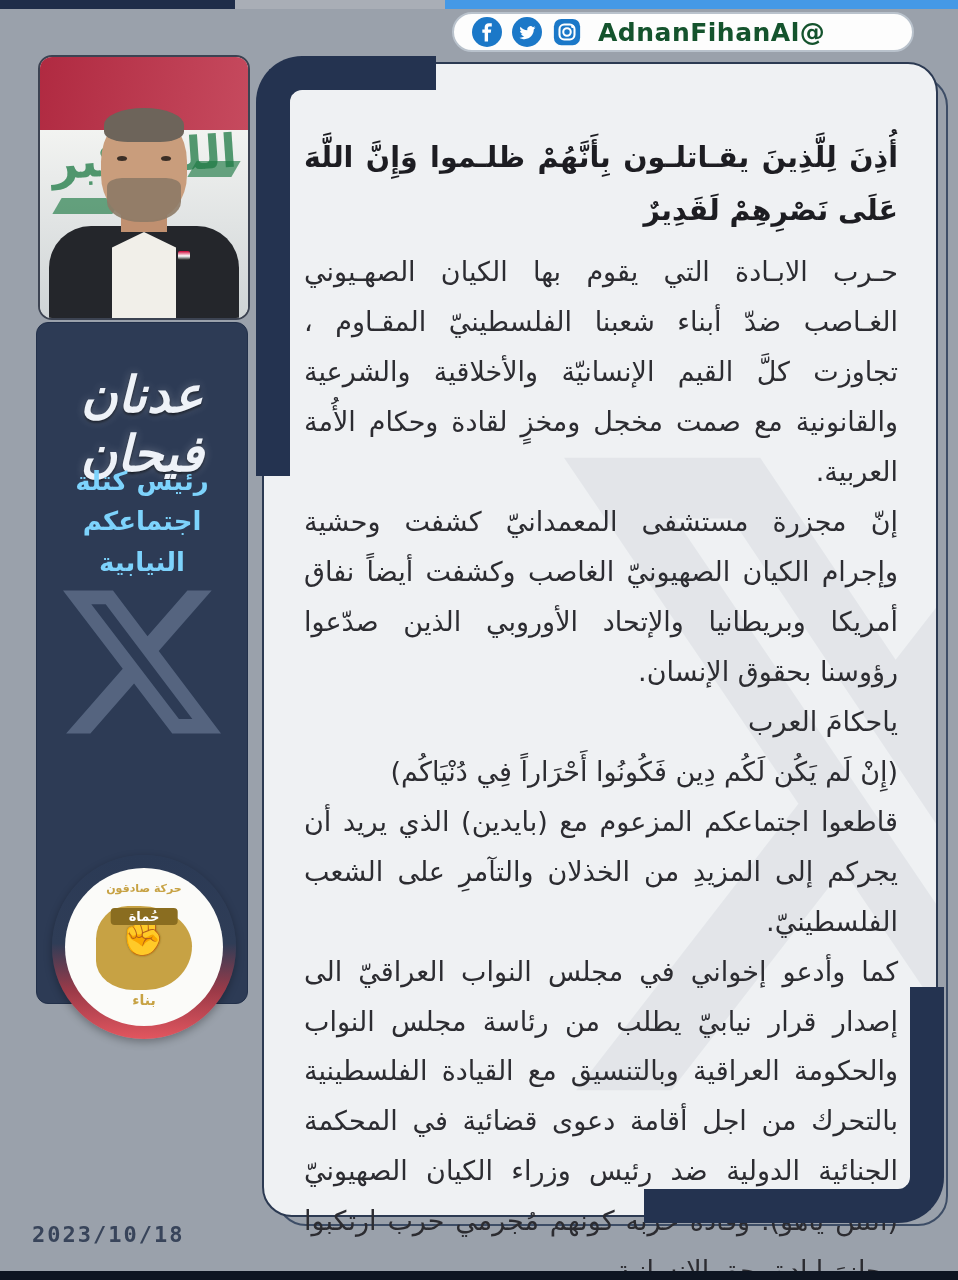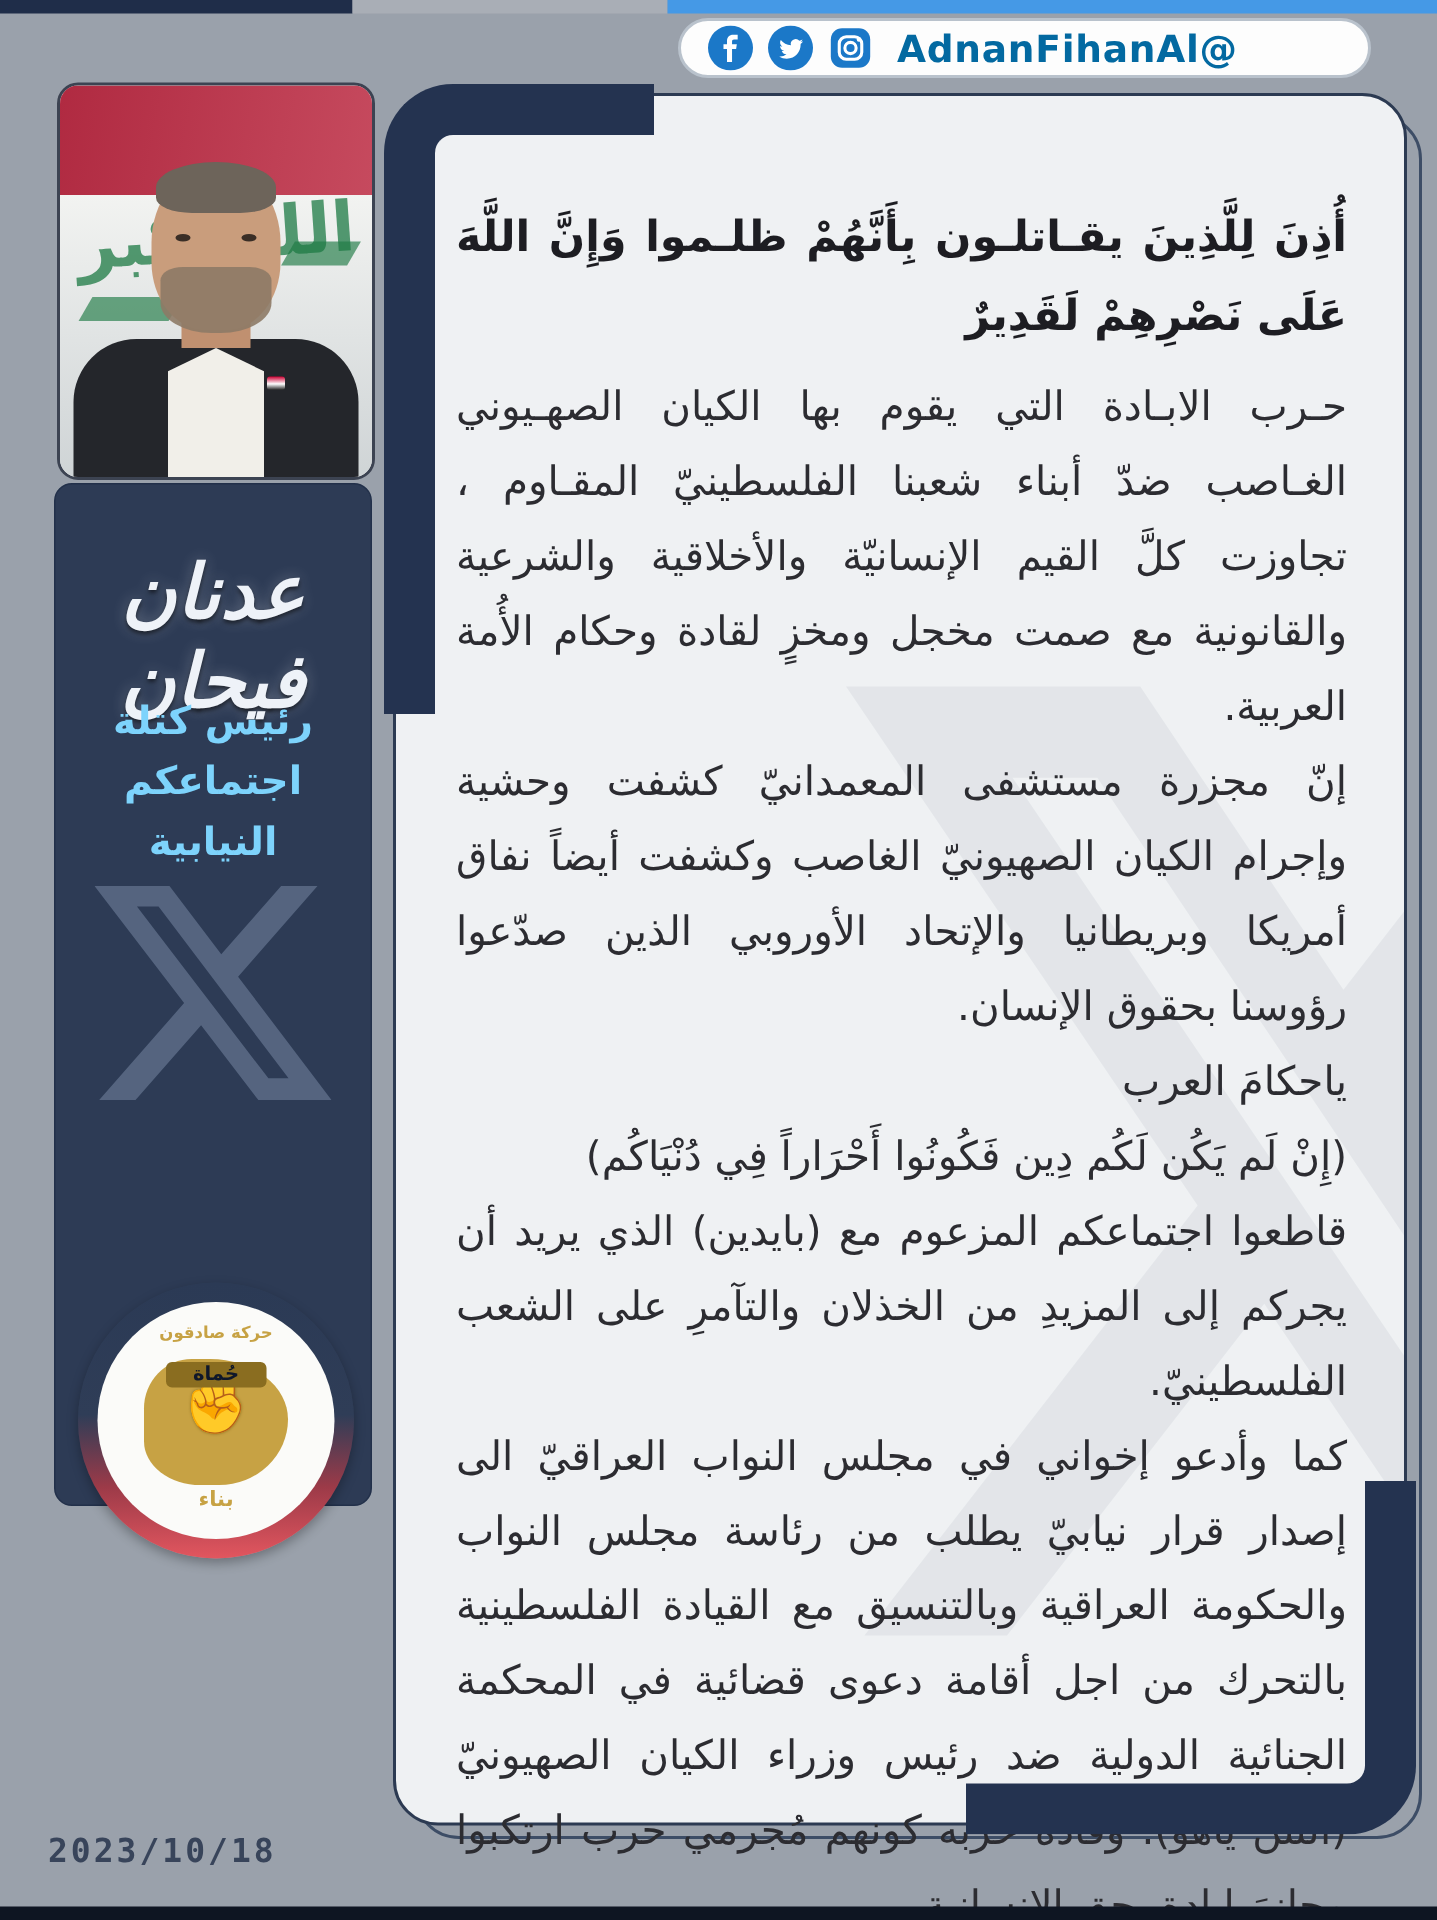--- a/index.html
+++ b/index.html
@@ -11,21 +11,21 @@
   .top-strip .seg-navy{width:235px;height:100%;background:#1f2d49;}
   .top-strip .seg-gray{width:210px;height:100%;background:#a9aeb6;}
   .top-strip .seg-blue{flex:1;height:100%;background:#4599e6;}
   .bottom-strip{position:absolute;left:0;bottom:0;width:958px;height:9px;background:#0e1522;}
 
   
   .pill{position:absolute;left:452px;top:12px;width:462px;height:40px;background:#fdfdfd;
         border:2px solid #b9c2cc;border-radius:22px;display:flex;align-items:center;
         gap:10px;padding:0 18px;box-sizing:border-box;}
   .sicon{width:30px;height:30px;flex:0 0 auto;}
-  .handle-text{color:#0369a1;font-weight:bold;font-size:25px;letter-spacing:.5px;margin-left:6px;}
+  .handle-text{color:#14532d;font-weight:bold;font-size:25px;letter-spacing:.5px;margin-left:6px;}
 
   
   .photo{position:absolute;left:38px;top:55px;width:212px;height:265px;border-radius:14px;
          border:2px solid #3c4352;overflow:hidden;background:#e8e8e6;box-sizing:border-box;}
   .flag-red{position:absolute;top:0;left:0;right:0;height:28%;background:linear-gradient(100deg,#b02a41,#c64a5e);}
   .flag-white{position:absolute;top:28%;left:0;right:0;bottom:0;background:linear-gradient(180deg,#f2f3f1,#cfd4d6);}
   .flag-script{position:absolute;top:28%;left:0;right:0;text-align:center;color:#1d7a44;
                font-size:46px;font-weight:bold;opacity:.75;transform:rotate(-4deg);}
   .flag-mark{position:absolute;width:60px;height:16px;background:#1d7a44;opacity:.65;transform:skewX(-30deg);}
   .person{position:absolute;left:0;right:0;bottom:0;height:170px;}
@@ -57,21 +57,21 @@
           background:linear-gradient(180deg,#2b3a55 0%,#2f3d57 48%,#9c3a48 74%,#e2565f 100%);
           box-shadow:0 3px 8px rgba(0,0,0,.3);}
   .emblem-inner{position:absolute;inset:13px;border-radius:50%;background:#fbfbf9;overflow:hidden;}
   .emblem-top{position:absolute;top:14px;left:0;right:0;text-align:center;color:#c7a244;
               font-size:11px;font-weight:bold;}
   .emblem-map{position:absolute;top:38px;left:50%;transform:translateX(-50%);width:96px;height:84px;
               background:#c7a244;border-radius:38% 62% 55% 45%/45% 55% 60% 40%;}
   .emblem-fist{position:absolute;top:50px;left:50%;transform:translateX(-50%);font-size:34px;color:#fff;
                text-shadow:0 0 2px #8a6d20;}
   .emblem-mid{position:absolute;top:40px;left:50%;transform:translateX(-50%);background:#8a6d20;
-              color:#0f172a;font-size:13px;font-weight:bold;padding:1px 18px;border-radius:4px;}
+              color:#ffffff;font-size:13px;font-weight:bold;padding:1px 18px;border-radius:4px;}
   .emblem-bottom{position:absolute;bottom:18px;left:0;right:0;text-align:center;color:#c7a244;
                  font-size:14px;font-weight:bold;}
   .date{position:absolute;left:32px;top:1222px;font-family:"DejaVu Sans Mono",monospace;
         font-size:22px;font-weight:bold;color:#38445a;letter-spacing:2px;}
 
   
   .card-outline{position:absolute;left:276px;top:76px;width:672px;height:1150px;border:2px solid #3d4d66;
                 border-radius:30px;box-sizing:border-box;}
   .card{position:absolute;left:262px;top:62px;width:676px;height:1155px;background:#eff1f3;
         border:2px solid #2c3a52;border-radius:30px;box-sizing:border-box;overflow:hidden;}

